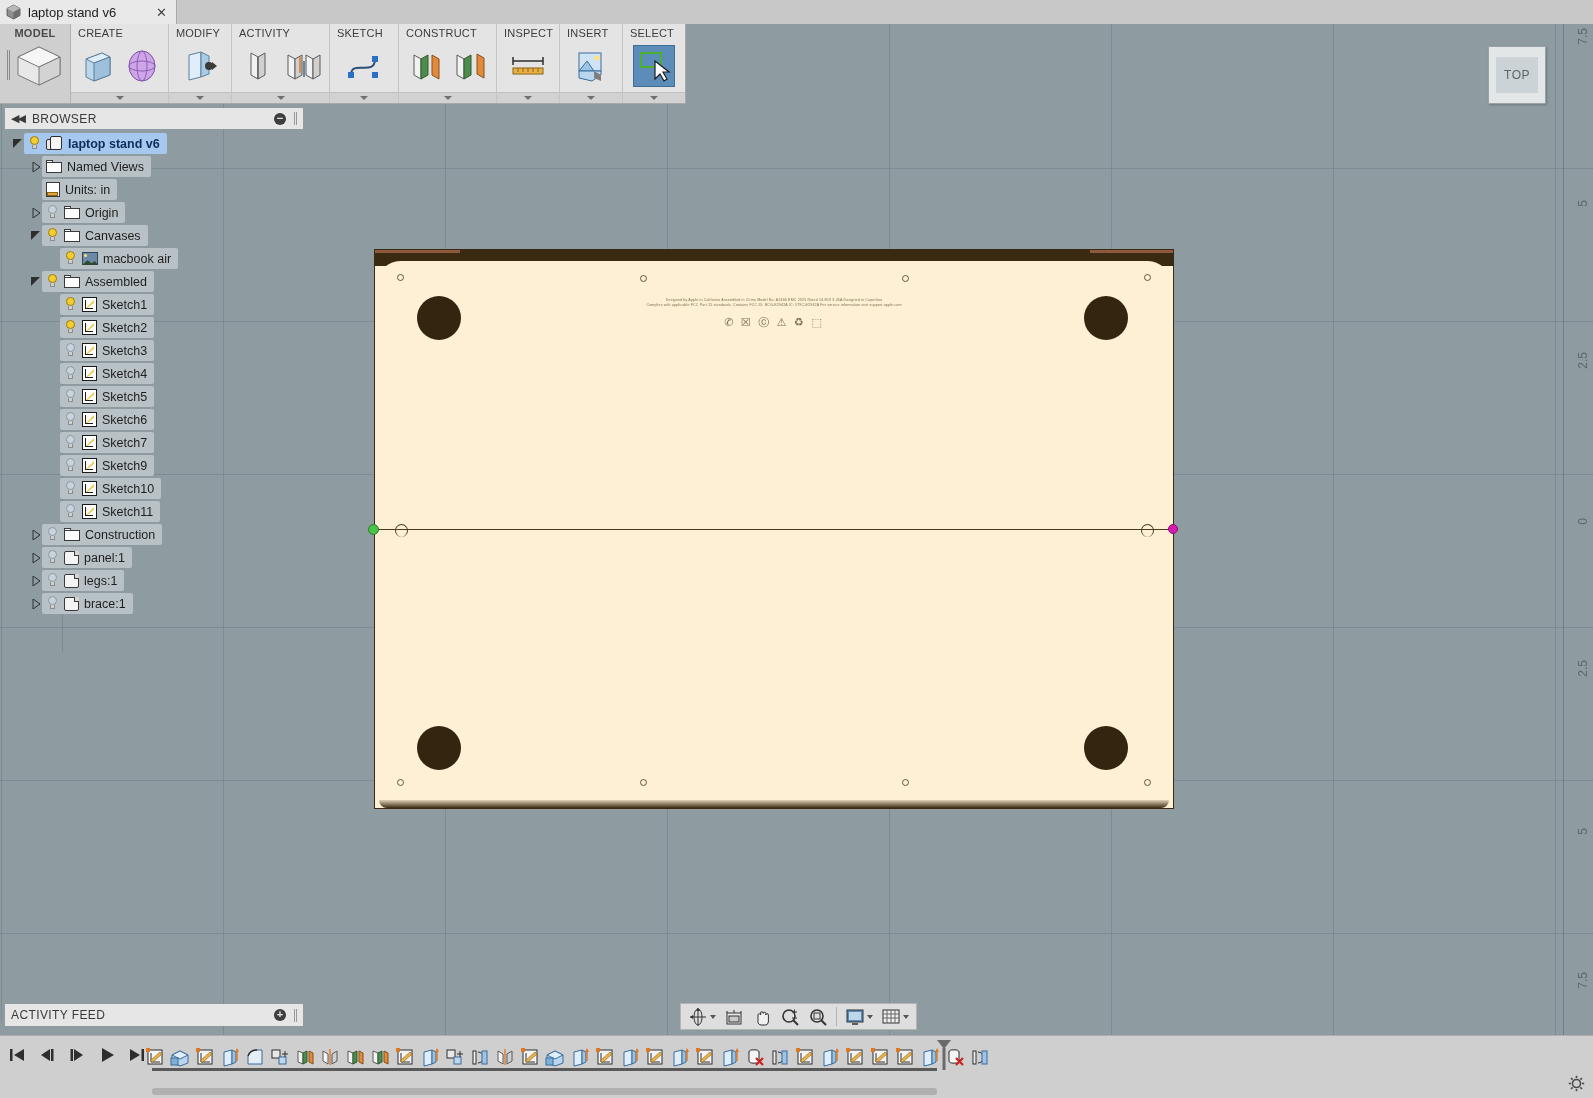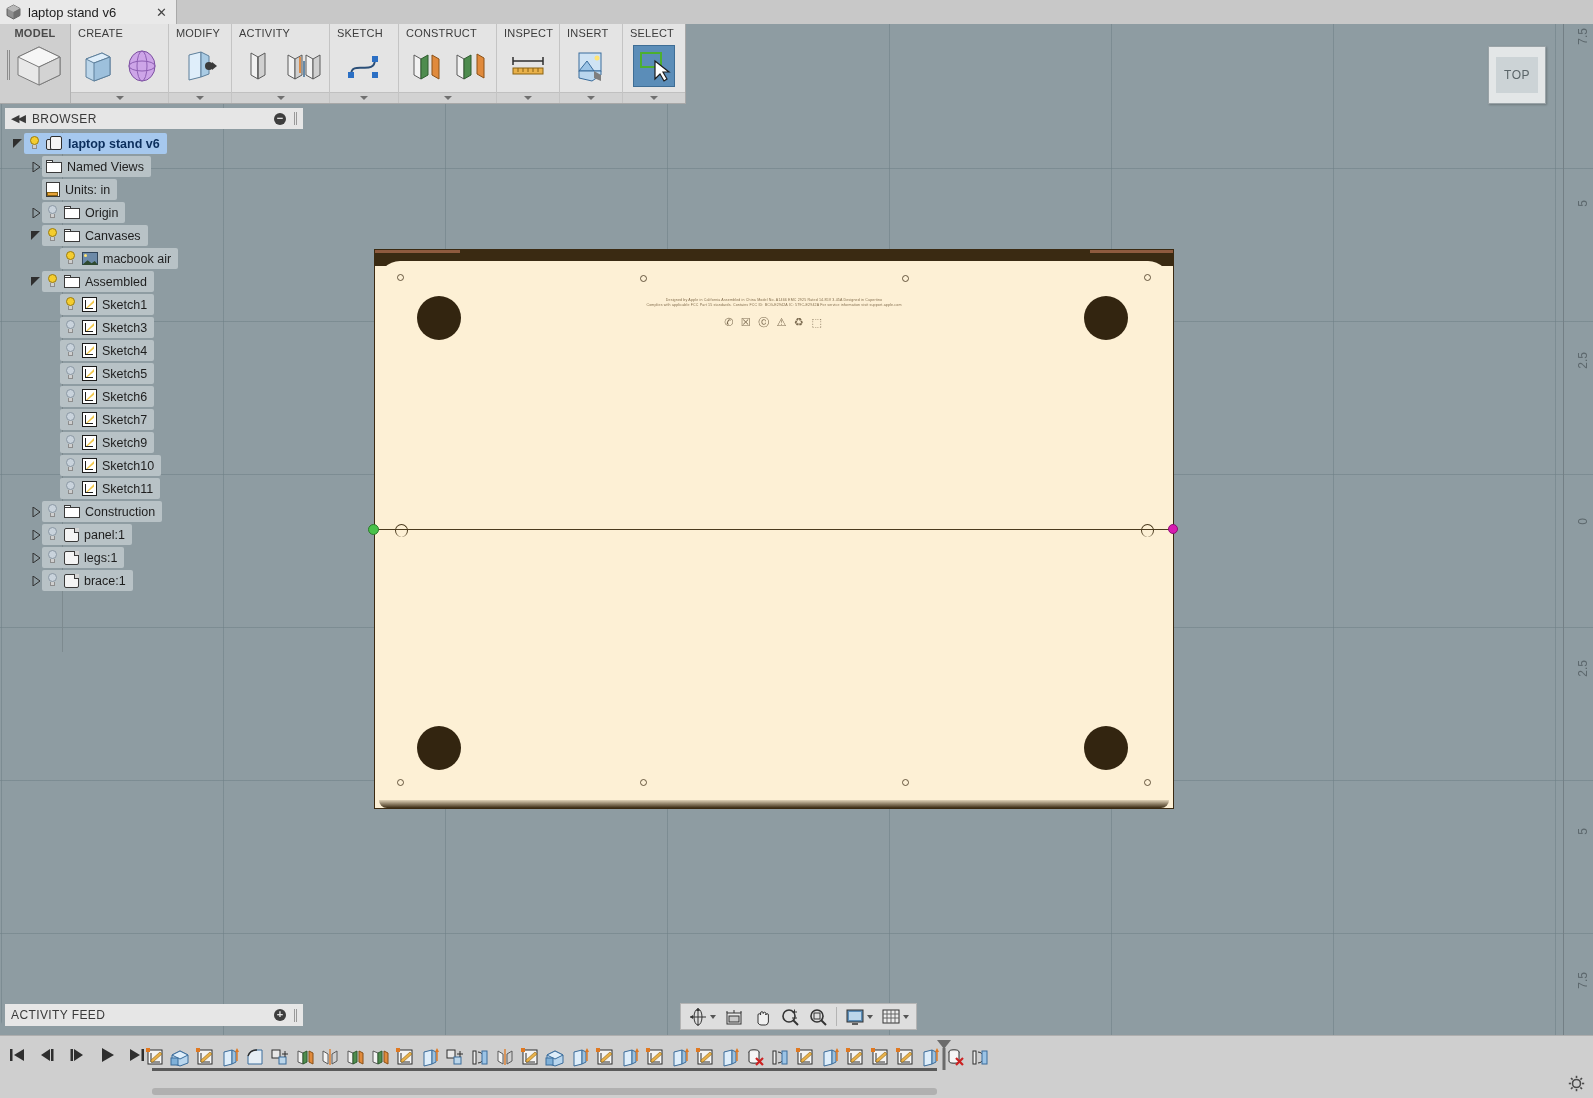--- a/index.html
+++ b/index.html
@@ -691,20 +691,36 @@
             <span class="axis"></span>
             <span class="axis2"></span>
             <span class="pen"></span>
           </span>
           <span class="tree-label">Sketch1</span>
         </div>
       </div>
       <div class="tree-row">
         <span class="tree-expander" style="margin-left: 48px;"></span>
         <div class="tree-pill">
+          <span class="bulb">
+            <span class="glass"></span>
+            <span class="base"></span>
+          </span>
+          <span class="sketch-ic">
+            <span class="sq"></span>
+            <span class="axis"></span>
+            <span class="axis2"></span>
+            <span class="pen"></span>
+          </span>
+          <span class="tree-label">Sketch2</span>
+        </div>
+      </div>
+      <div class="tree-row">
+        <span class="tree-expander" style="margin-left: 48px;"></span>
+        <div class="tree-pill">
           <span class="bulb off">
             <span class="glass"></span>
             <span class="base"></span>
           </span>
           <span class="sketch-ic">
             <span class="sq"></span>
             <span class="axis"></span>
             <span class="axis2"></span>
             <span class="pen"></span>
           </span>

